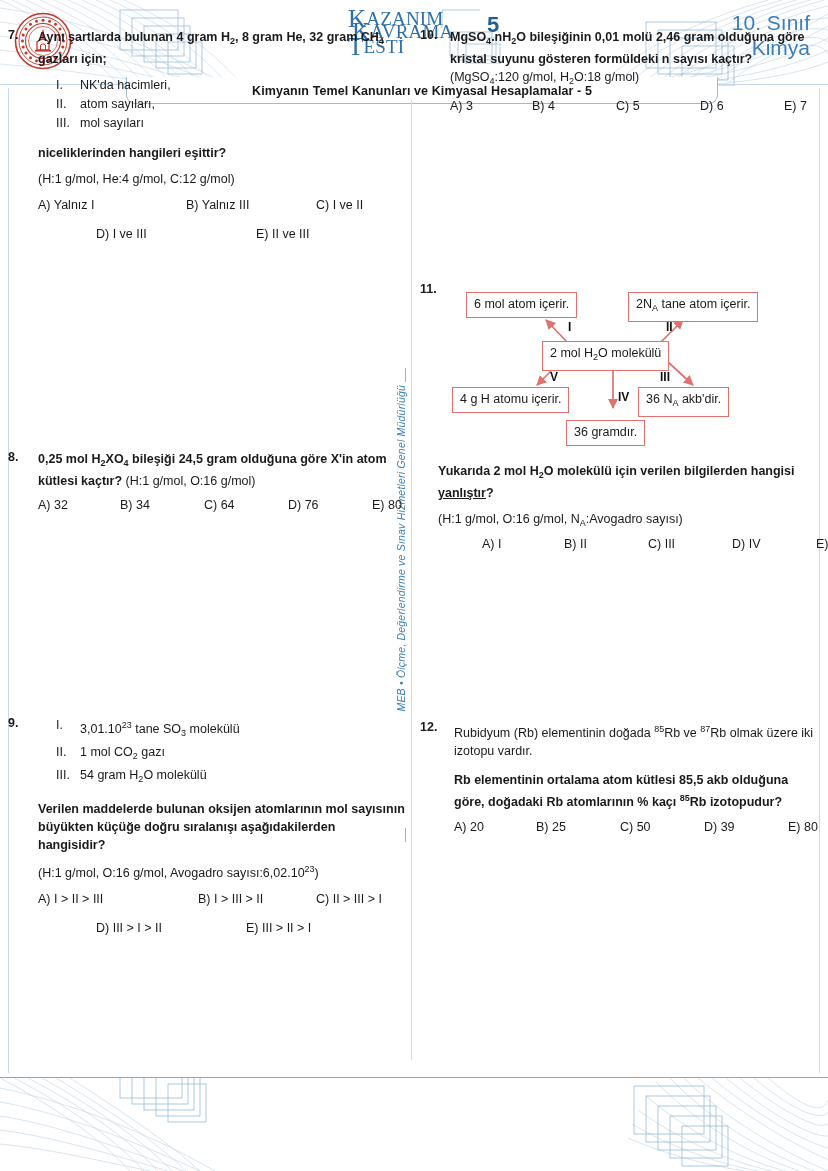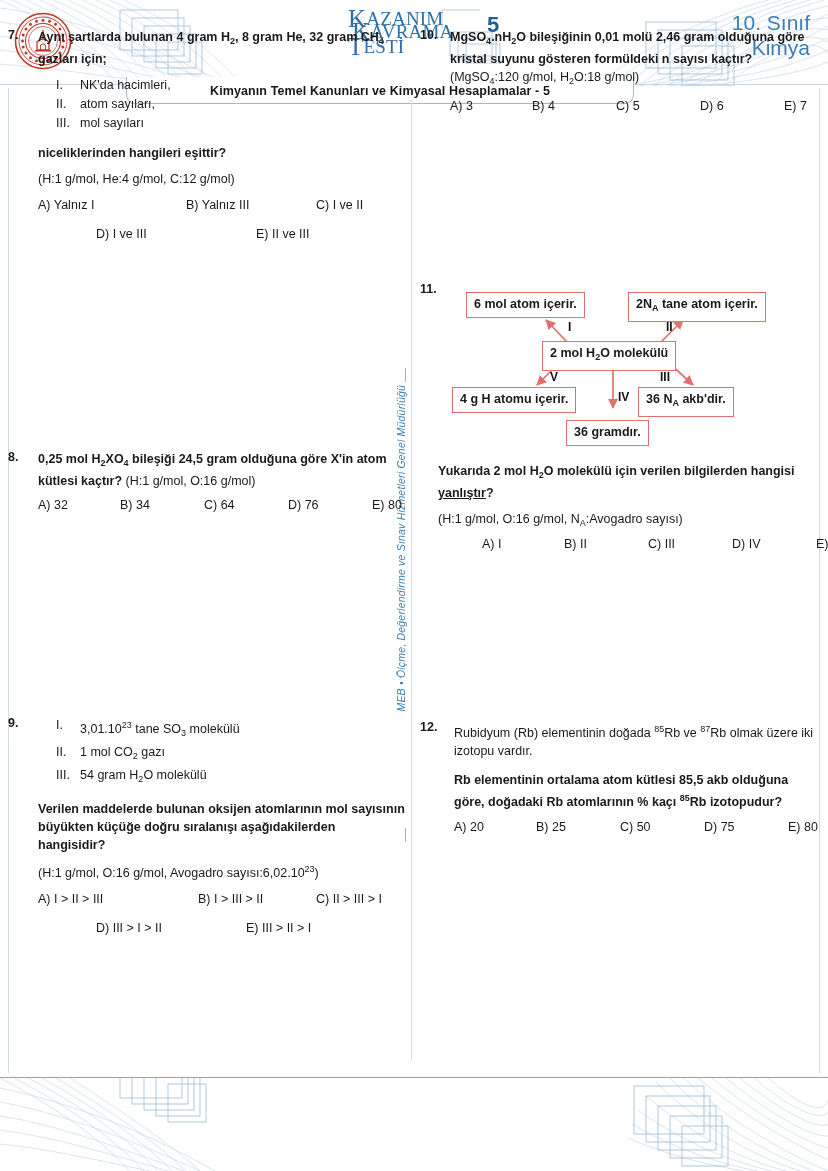--- a/index.html
+++ b/index.html
@@ -26,21 +26,21 @@
   .kaz { position:absolute; left:18px; top:2px; font-size:19px; letter-spacing:.2px; line-height:17px; }
   .kav { position:absolute; left:22px; top:15px; font-size:19px; letter-spacing:.2px; line-height:17px; }
   .tst { position:absolute; left:18px; top:30px; font-size:19px; letter-spacing:.2px; line-height:17px; }
   .cap { font-size:25px; vertical-align:-2px; }
   .tnum { position:absolute; left:157px; top:4px; font-family:"Liberation Sans", sans-serif;
           font-weight:bold; font-size:22px; color:#1f5f96; }
 
   .grade { position:absolute; right:18px; top:10px; text-align:right;
            font-size:21px; color:#3b7fba; line-height:25px; }
 
-  .titlebar { position:absolute; left:126px; top:77px; width:508px; height:27px; }
+  .titlebar { position:absolute; left:126px; top:77px; width:592px; height:27px; }
   .titlebar .tb-shape {
     position:absolute; inset:0;
     border:1px solid #9fb9d0; border-top:none;
     border-radius: 0 0 9px 9px;
     background:#fff;
   }
   .titlebar .tb-label {
     position:absolute; inset:0; display:flex; align-items:center; justify-content:center;
     font-size:12.5px; font-weight:bold; color:#16181a; letter-spacing:.1px;
   }
@@ -79,21 +79,21 @@
   
   .c1 { left:0; }  .c2 { left:148px; } .c3 { left:278px; }
   .d1 { left:58px; } .d2 { left:218px; }
   
   .e1 { left:0; } .e2 { left:82px; } .e3 { left:166px; } .e4 { left:250px; } .e5 { left:334px; }
 
   
   .diagram { position:relative; width:400px; height:160px; margin-top:4px; }
   .dbox {
     position:absolute; border:1.3px solid #e0716f; background:#fff;
-    font-size:12.5px; line-height:19px; padding:2px 7px 3px 7px; white-space:nowrap;font-weight:bold;
+    font-size:12.5px; line-height:19px; padding:2px 7px 3px 7px; white-space:nowrap;
   }
   .dlabel { position:absolute; font-size:12px; font-weight:bold; color:#111; }
   .diagram svg { position:absolute; left:0; top:0; }
 
   
   .vtext {
     position:absolute; left:395px; top:385px; width:18px;
     font-size:10.5px; font-style:italic; color:#3a7fb5;
     writing-mode: vertical-rl; transform: rotate(180deg);
     white-space:nowrap; letter-spacing:.2px;
@@ -458,21 +458,21 @@
           Rubidyum (Rb) elementinin doğada <sup>85</sup>Rb ve <sup>87</sup>Rb olmak üzere iki izotopu vardır.
         </div>
         <div class="ask">
           Rb elementinin ortalama atom kütlesi 85,5 akb olduğuna göre, doğadaki Rb atomlarının % kaçı <sup>85</sup>Rb izotopudur?
         </div>
         <div class="opts" style="margin-top:9px;text-align:center;">
           <div class="optrow">
             <span class="opt e1">A) 20</span>
             <span class="opt e2">B) 25</span>
             <span class="opt e3">C) 50</span>
-            <span class="opt e4">D) 75</span>
+            <span class="opt e4">D) 39</span>
             <span class="opt e5">E) 80</span>
           </div>
         </div>
       </div>
     </div>
   </div>
 
   <div class="hr-bottom"></div>
 </div>
 

